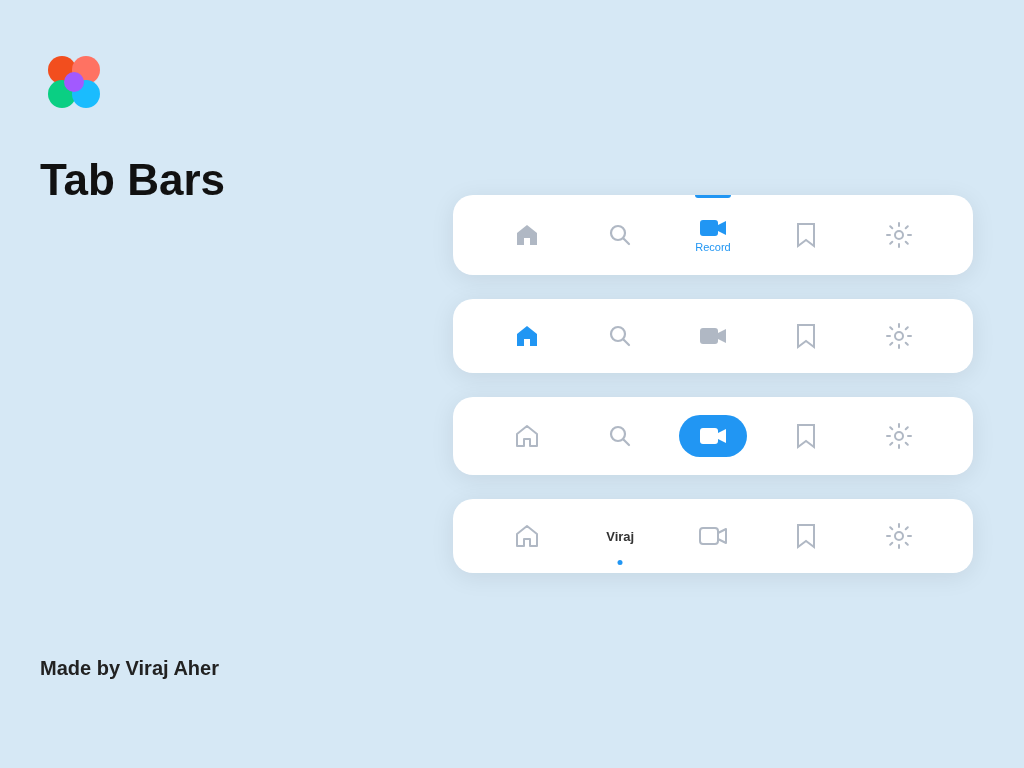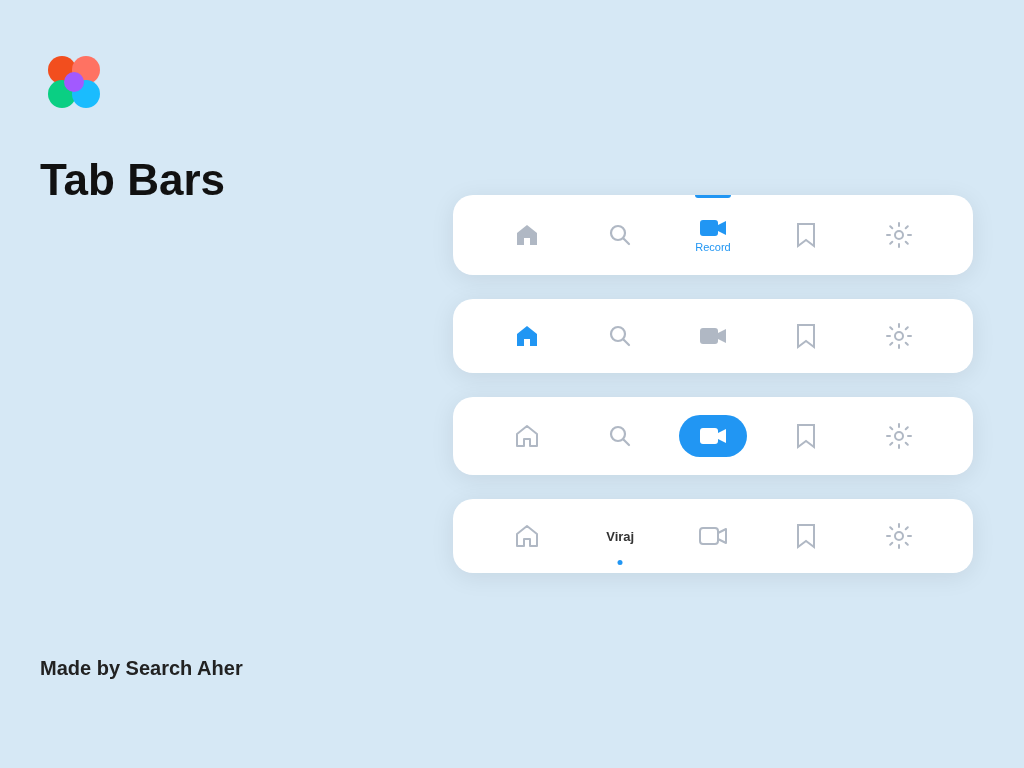--- a/index.html
+++ b/index.html
@@ -168,21 +168,21 @@
       <circle cx="46" cy="22" r="14" fill="#FF7262"></circle>
       <circle cx="22" cy="46" r="14" fill="#0ACF83"></circle>
       <circle cx="46" cy="46" r="14" fill="#1ABCFE"></circle>
       <circle cx="34" cy="34" r="10" fill="#A259FF"></circle>
     </svg>
 
     <h1 class="main-title">
       <span>Tab Bars</span><br>
     </h1>
 
-    <p class="made-by">Made by Search Aher</p>
+    <p class="made-by">Made by Viraj Aher</p>
   </div>
 
   <div class="right-panel">
 
     <div class="tab-bar tab-bar-1">
 
       <div class="tab-item">
         <svg width="26" height="26" viewBox="0 0 26 26" fill="none">
           <path d="M3 11L13 3L23 11V23H16V16H10V23H3V11Z" fill="#b0b8c4"></path>
         </svg>

